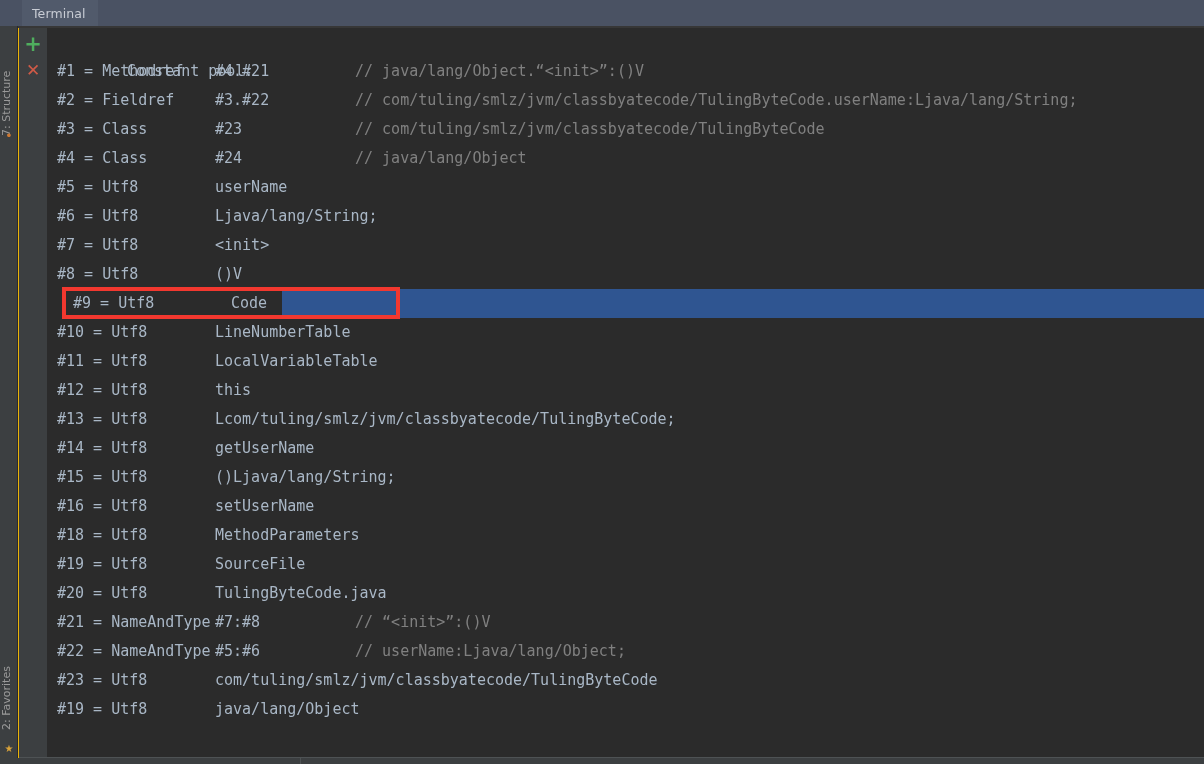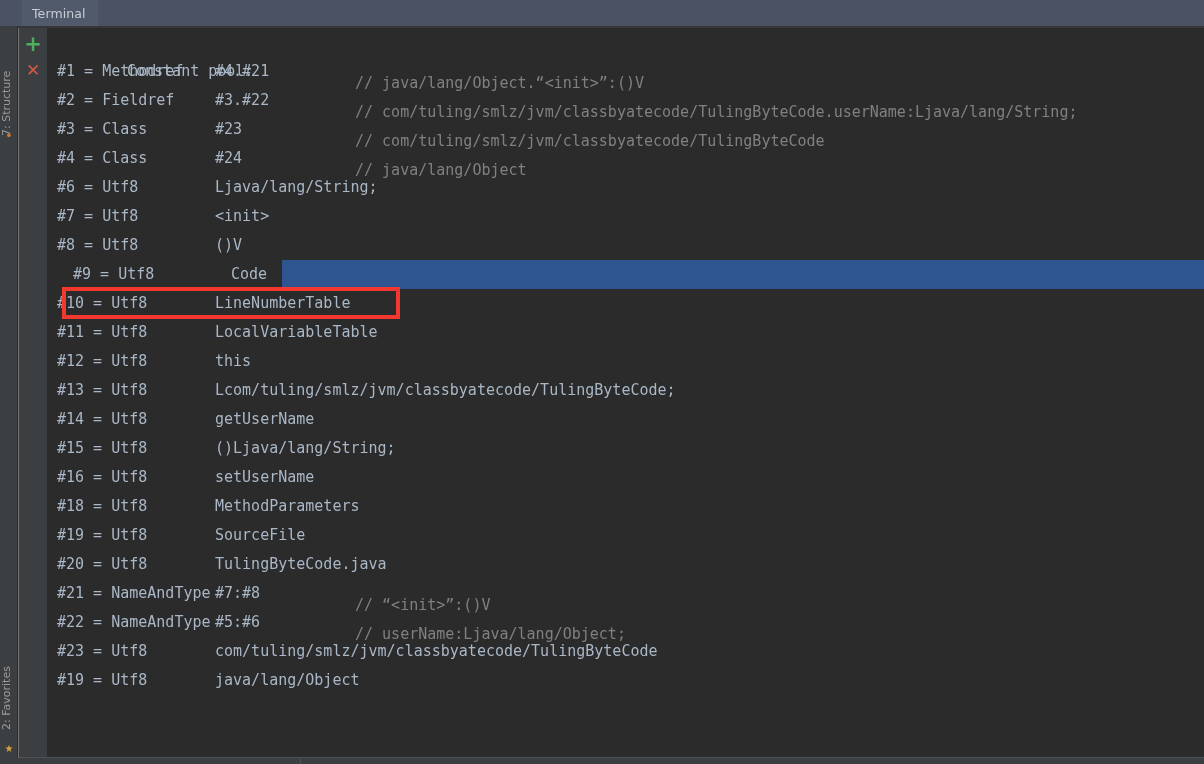--- a/index.html
+++ b/index.html
@@ -11,21 +11,21 @@
     width: 1204px;
     height: 764px;
     overflow: hidden;
     font-family: "DejaVu Sans Mono", monospace;
     -webkit-font-smoothing: antialiased;
   }
   #app {
     position: relative;
     width: 1204px;
     height: 764px;
-    background: #737373;
+    background: #eab308;
   }
 
   
   .tabbar {
     position: absolute;
     left: 0; top: 0;
     width: 1204px;
     height: 26px;
     background: #4a5263;
     box-sizing: border-box;
@@ -128,21 +128,21 @@
     font-size: 15px;
     color: #a9b7c6;
   }
   .line .cell {
     display: inline-block;
     vertical-align: top;
   }
   .c-index   { width: 168px; padding-left: 10px; box-sizing: border-box; color: #a9b7c6; }
   .c-index.root { padding-left: 0px; width: 178px; text-align: center; }
   .c-value   { width: 140px; color: #a9b7c6; }
-  .c-comment { color: #808080; margin-top: 12px; }
+  .c-comment { color: #808080; }
   .c-value.wide { width: auto; }
 
   
   .line.selected {
     color: #a9b7c6;
     padding-left: 16px;
   }
   .line .sel-bg {
     position: absolute;
     left: 235px; top: 0;
@@ -218,20 +218,21 @@
 
   <div class="console" id="console-output">
     <div class="line">
       <span class="cell c-index root">Constant pool:</span>
     </div>
 
   <div class="line"><span class="row-inner"><span class="cell c-index">#1 = Methodref</span><span class="cell c-value">#4.#21</span><span class="cell c-comment">// java/lang/Object.“&lt;init&gt;”:()V</span></span></div>
       <div class="line"><span class="row-inner"><span class="cell c-index">#2 = Fieldref</span><span class="cell c-value">#3.#22</span><span class="cell c-comment">// com/tuling/smlz/jvm/classbyatecode/TulingByteCode.userName:Ljava/lang/String;</span></span></div>
       <div class="line"><span class="row-inner"><span class="cell c-index">#3 = Class</span><span class="cell c-value">#23</span><span class="cell c-comment">// com/tuling/smlz/jvm/classbyatecode/TulingByteCode</span></span></div>
       <div class="line"><span class="row-inner"><span class="cell c-index">#4 = Class</span><span class="cell c-value">#24</span><span class="cell c-comment">// java/lang/Object</span></span></div>
+      <div class="line"><span class="row-inner"><span class="cell c-index">#5 = Utf8</span><span class="cell c-value wide">userName</span></span></div>
       <div class="line"><span class="row-inner"><span class="cell c-index">#6 = Utf8</span><span class="cell c-value wide">Ljava/lang/String;</span></span></div>
       <div class="line"><span class="row-inner"><span class="cell c-index">#7 = Utf8</span><span class="cell c-value wide">&lt;init&gt;</span></span></div>
       <div class="line"><span class="row-inner"><span class="cell c-index">#8 = Utf8</span><span class="cell c-value wide">()V</span></span></div>
       <div class="line selected"><div class="sel-bg"></div><span class="row-inner"><span class="cell c-index">#9 = Utf8</span><span class="cell c-value wide">Code</span></span></div>
       <div class="line"><span class="row-inner"><span class="cell c-index">#10 = Utf8</span><span class="cell c-value wide">LineNumberTable</span></span></div>
       <div class="line"><span class="row-inner"><span class="cell c-index">#11 = Utf8</span><span class="cell c-value wide">LocalVariableTable</span></span></div>
       <div class="line"><span class="row-inner"><span class="cell c-index">#12 = Utf8</span><span class="cell c-value wide">this</span></span></div>
       <div class="line"><span class="row-inner"><span class="cell c-index">#13 = Utf8</span><span class="cell c-value wide">Lcom/tuling/smlz/jvm/classbyatecode/TulingByteCode;</span></span></div>
       <div class="line"><span class="row-inner"><span class="cell c-index">#14 = Utf8</span><span class="cell c-value wide">getUserName</span></span></div>
       <div class="line"><span class="row-inner"><span class="cell c-index">#15 = Utf8</span><span class="cell c-value wide">()Ljava/lang/String;</span></span></div>

